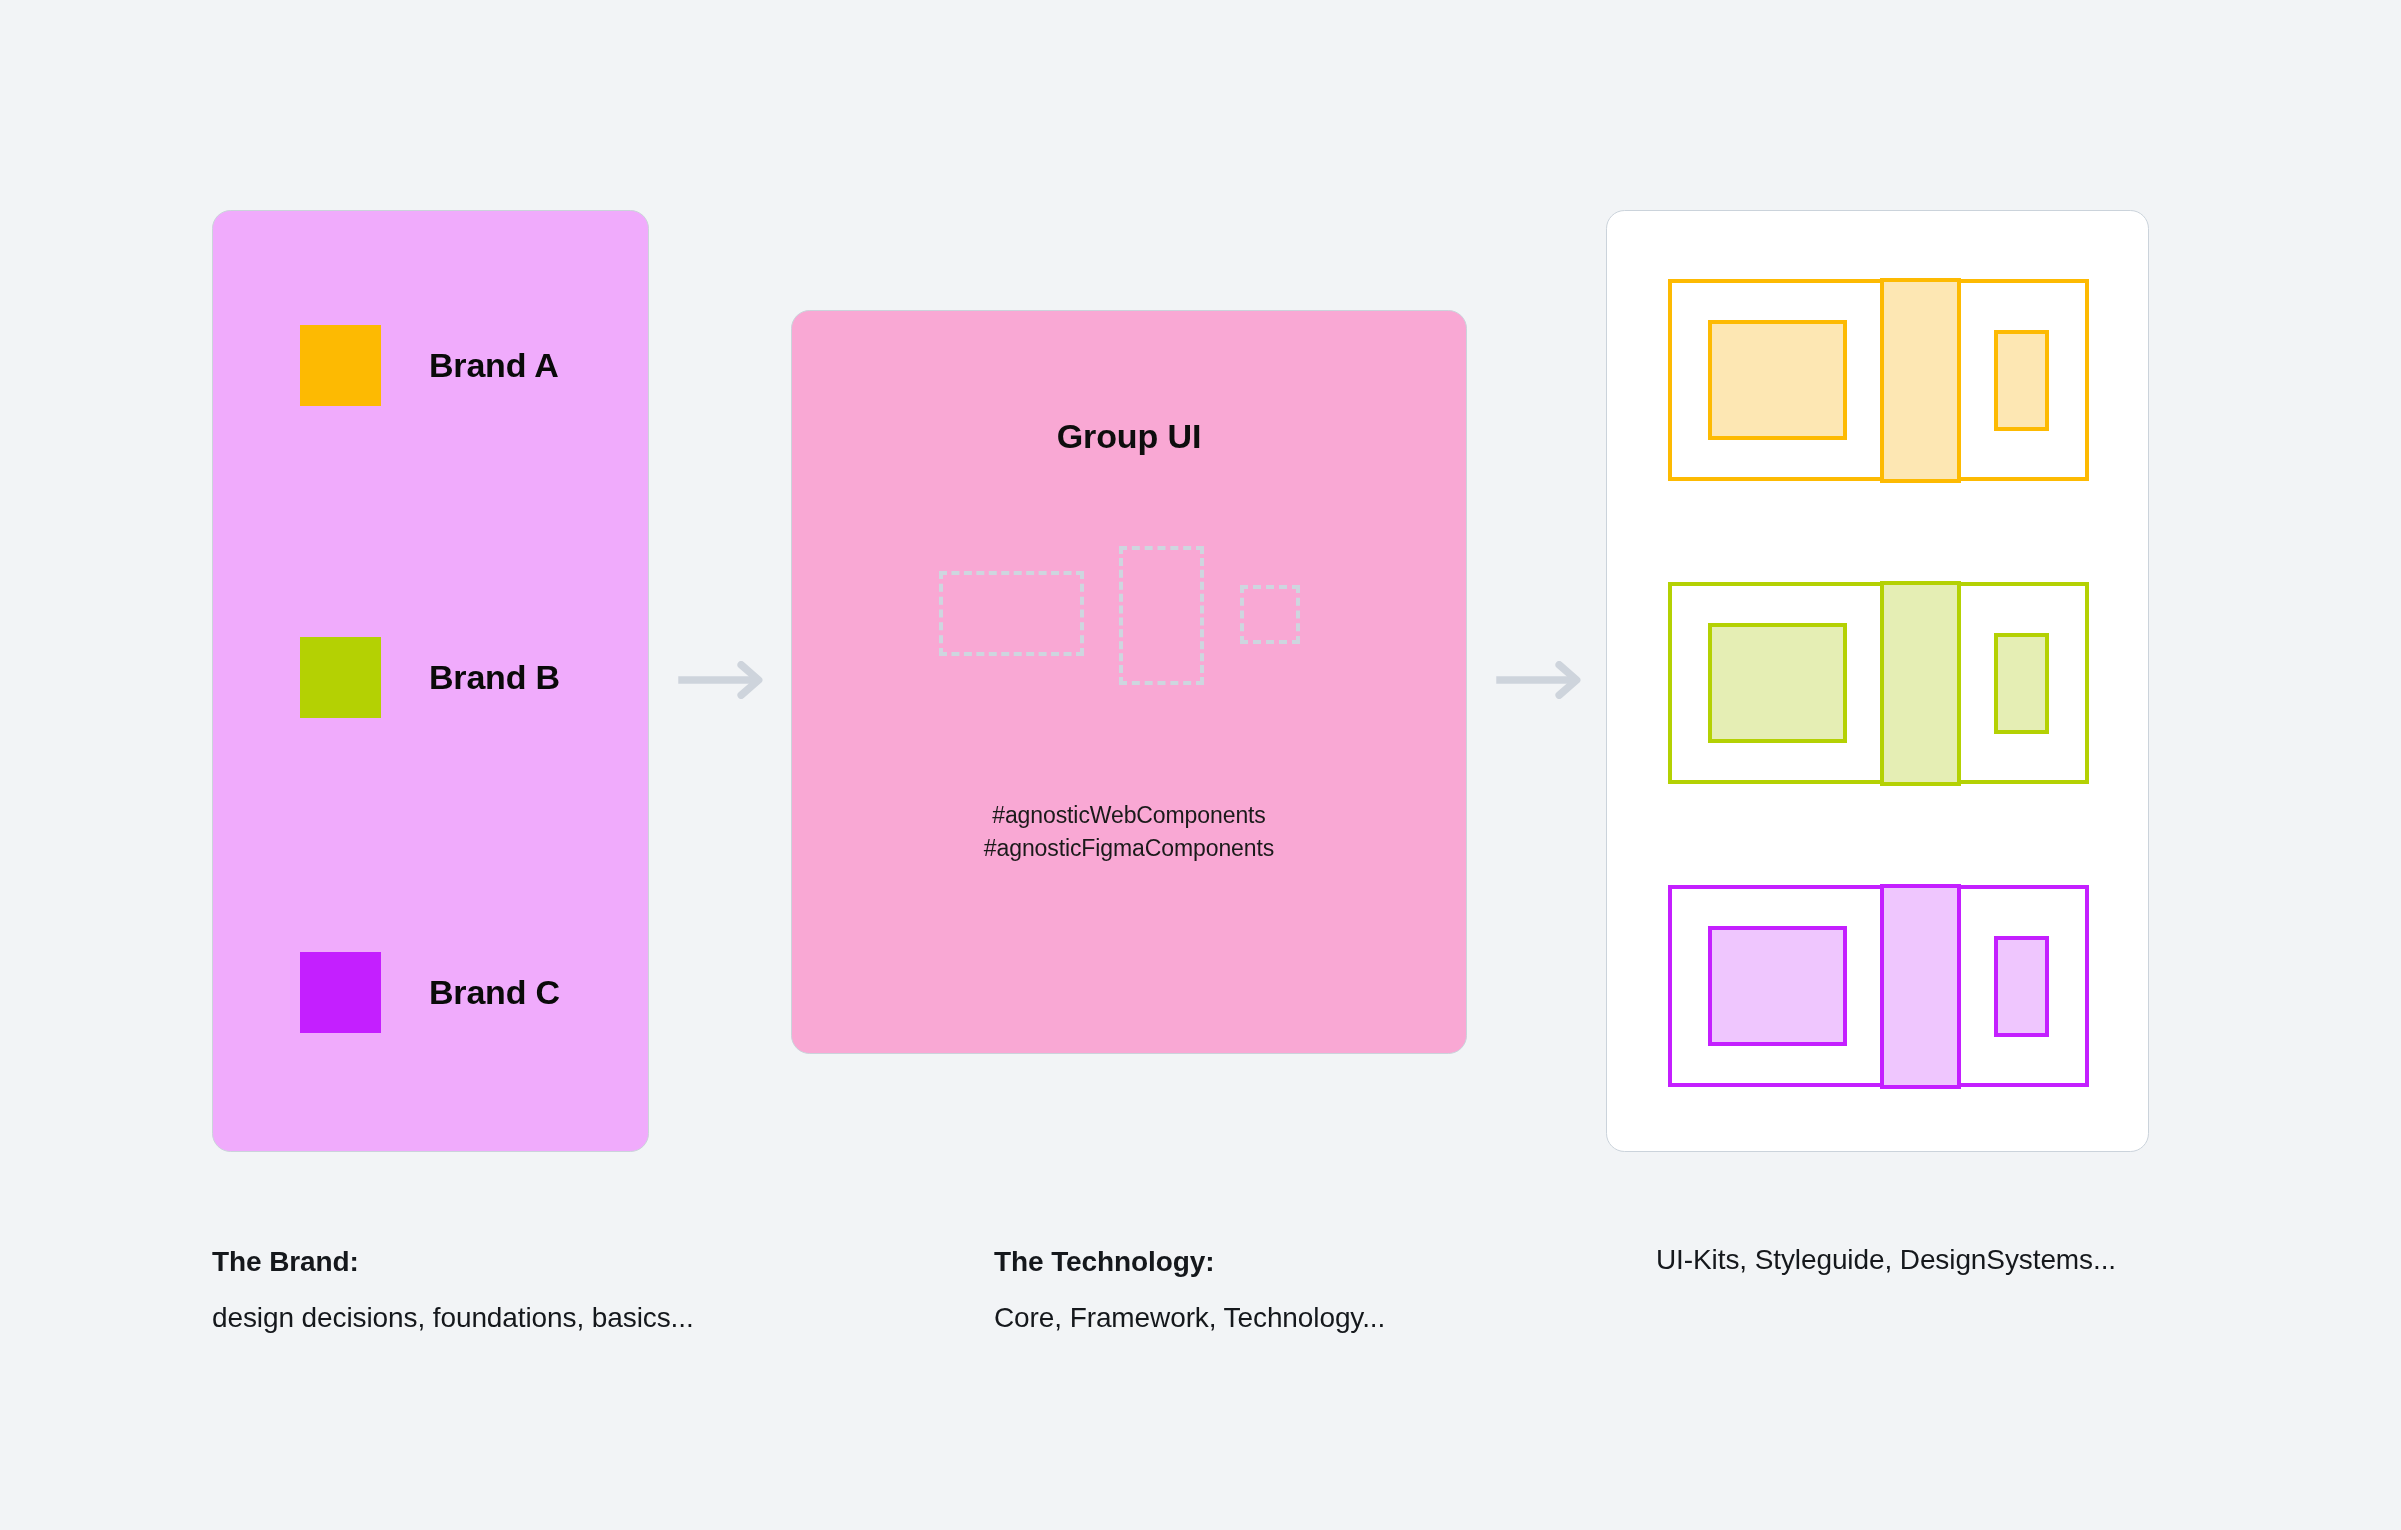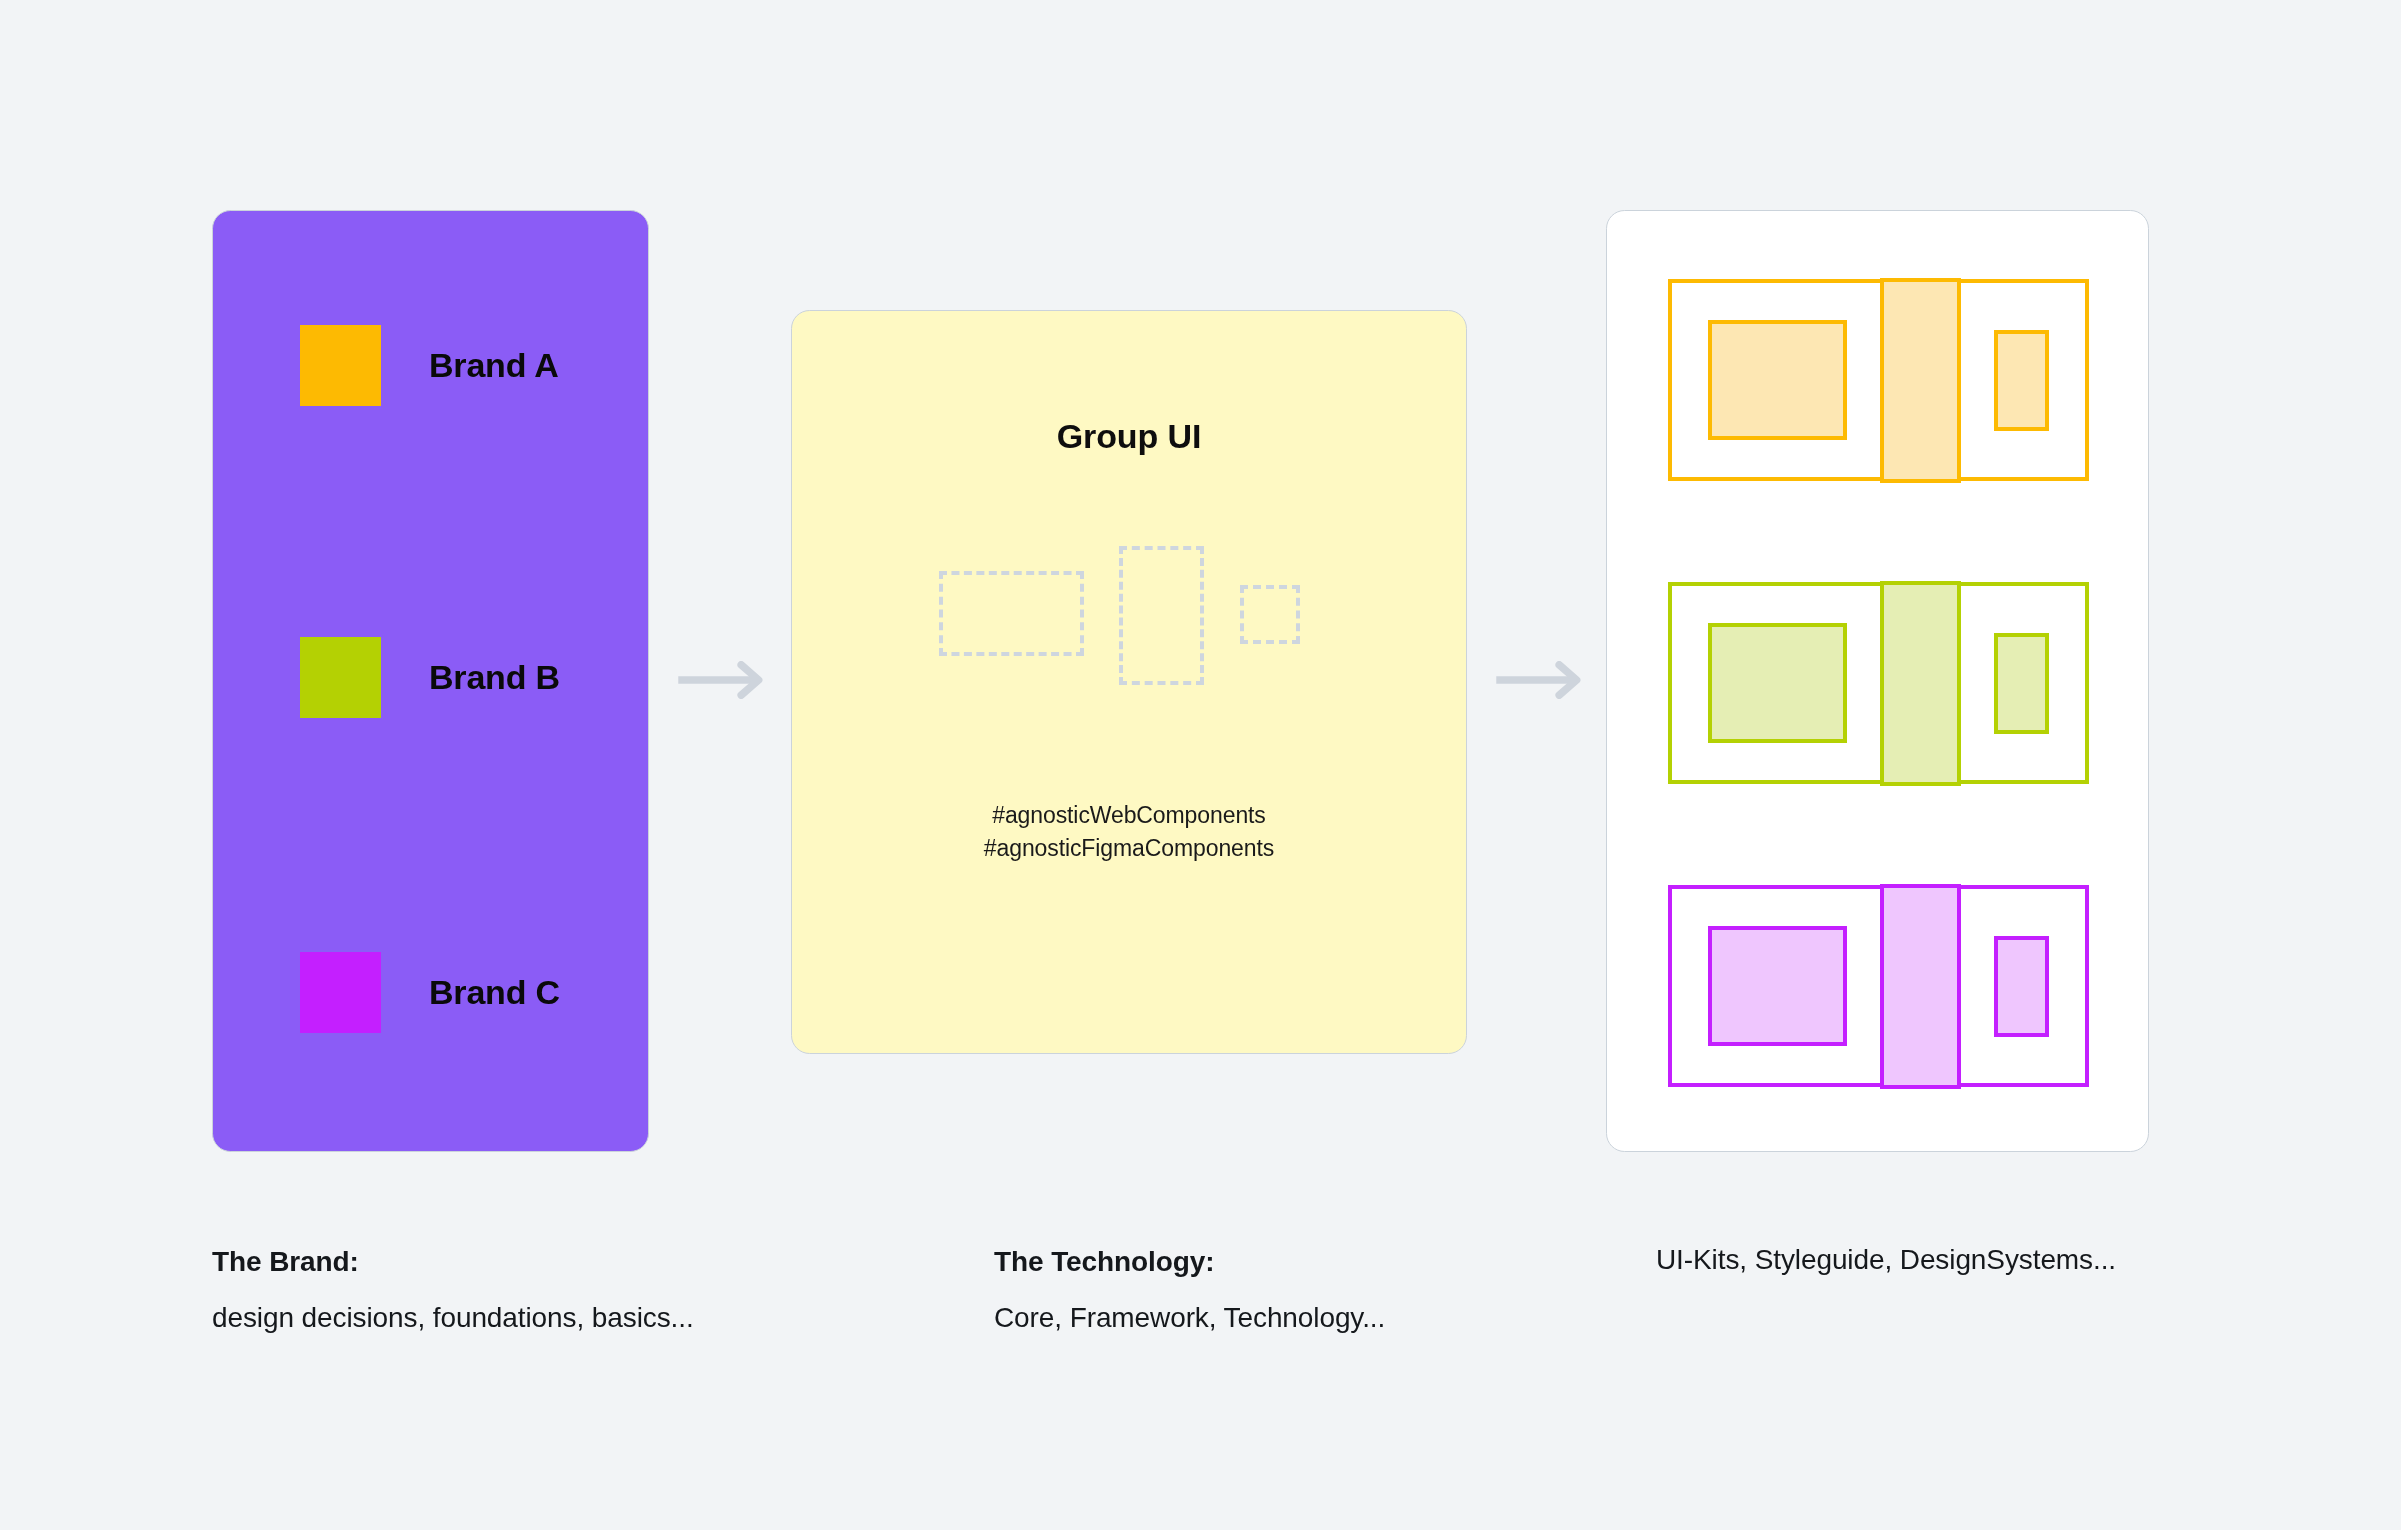--- a/index.html
+++ b/index.html
@@ -129,21 +129,21 @@
     color:#15181C;
     letter-spacing:-0.1px;
     white-space:nowrap;
   }
 </style>
 </head>
 <body style="background: rgb(242, 244, 246);">
 
 <div class="stage">
 
-  <div class="card" id="brand-card" style="background: #8b5cf6; border-color: rgb(203, 211, 219); text-decoration: underline;">
+  <div class="card" id="brand-card" style="background: #f0abfc; border-color: rgb(203, 211, 219); text-decoration: underline;">
 
     <div class="brand-row">
       <div class="swatch" id="sw-a" style="background: rgb(253, 186, 2);"></div>
       <div class="brand-label">Brand A</div>
     </div>
 
     <div class="brand-row">
       <div class="swatch" id="sw-b" style="background: rgb(180, 209, 3);"></div>
       <div class="brand-label">Brand B</div>
     </div>
@@ -155,21 +155,21 @@
 
   </div>
 
   <div class="arrow a1">
     <svg viewBox="0 0 178 70" xmlns="http://www.w3.org/2000/svg">
       <line x1="2" y1="35" x2="150" y2="35" stroke="#CED4DC" stroke-width="14" stroke-linecap="butt"></line>
       <polyline points="118,7 150,35 118,63" fill="none" stroke="#CED4DC" stroke-width="14" stroke-linecap="round" stroke-linejoin="round"></polyline>
     </svg>
   </div>
 
-  <div class="card" id="group-card" style="background: #fef9c3; border-color: rgb(203, 211, 219);">
+  <div class="card" id="group-card" style="background: #f9a8d4; border-color: rgb(203, 211, 219);">
 
     <div id="group-title">Group UI</div>
 
     <div class="ghosts">
       <div class="ghost g1" style="border-color: rgb(206, 214, 223);"></div>
       <div class="ghost g2" style="border-color: rgb(206, 214, 223);"></div>
       <div class="ghost g3" style="border-color: rgb(206, 214, 223);"></div>
     </div>
 
     <div class="hashtags">

